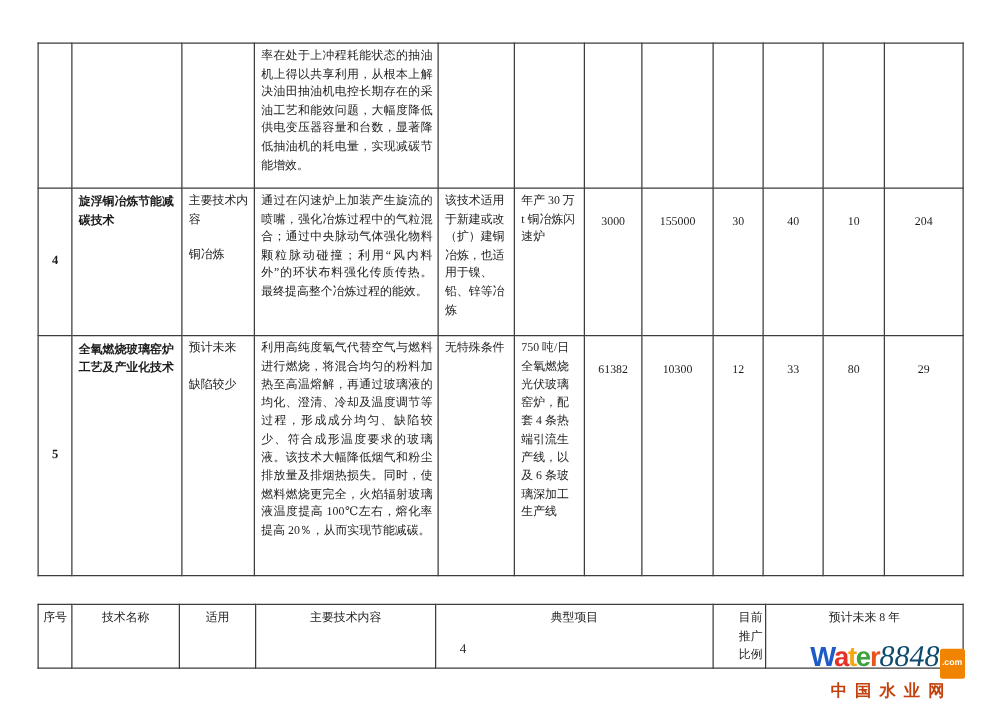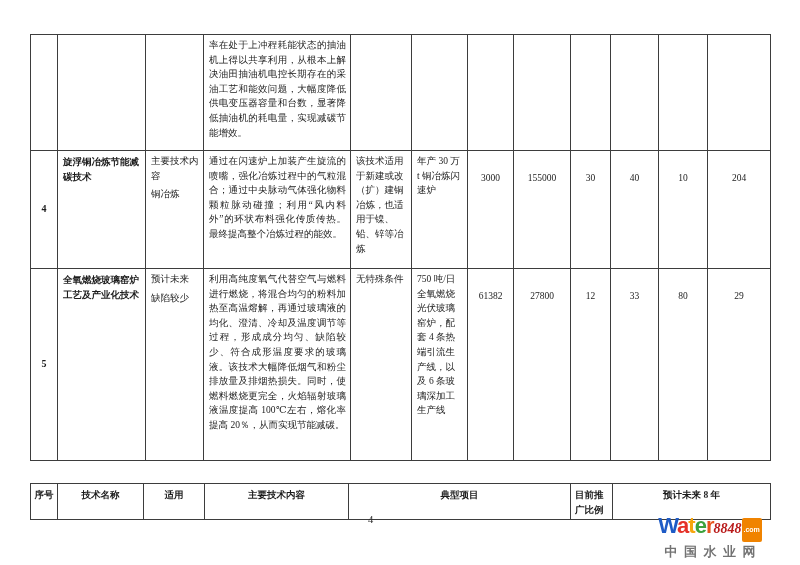--- a/index.html
+++ b/index.html
@@ -22,63 +22,63 @@
     overflow:hidden;
   }
   .main-table { position:absolute; left:30px; top:34px; width:741px; }
   .r-cont { height:116px; }
   .r4 { height:118px; }
   .r5 { height:192px; }
   .c-seq   { vertical-align:middle; text-align:center; font-weight:bold; font-size:10px; padding:0; }
   .c-name  { padding-top:4px;font-weight:bold; }
   .c-content { text-align:justify; }
   .c-num   { text-align:center; padding:20px 1px 0 1px; }
-  .industry-line2 { margin-top:4px; }
+  .industry-line2 { margin-top:14px; }
   .footer-table { position:absolute; left:30px; top:483px; width:741px; }
   .footer-table td {
     height:33px;
-    font-weight:bold;
+    font-weight:normal;
     text-align:center;
     vertical-align:top;
     padding:4px 2px 2px 2px;
     margin-top:24px;
   }
-  .footer-table td.h-ratio { text-align:left; padding-left:4px; }
+  .footer-table td.h-ratio { text-align:left; padding-left:20px; }
   .page-number {
     position:absolute; left:0; top:514px; width:741px;
     text-align:center; font-size:10.5px; color:#2a2a2a;
   }
   .logo {
     position:absolute; right:4px; top:514px; width:172px;
     text-align:center;
     font-family:"Liberation Sans","DejaVu Sans",sans-serif;
   }
   .logo-line1 { white-space:nowrap; line-height:24px; }
   .logo-word span { font-weight:bold; font-size:22px; letter-spacing:-1px; }
   .lw0 { color:#1e5bc6; }
   .lw1 { color:#e53228; }
   .lw2 { color:#f7a60e; }
   .lw3 { color:#3da23d; }
   .lw4 { color:#e8541e; }
   .logo-num {
     font-family:"Liberation Serif","DejaVu Serif",serif;
-    font-style:italic; font-weight:bold;
-    font-size:14px; color:#b91c1c;
+    font-style:italic; font-weight:normal;
+    font-size:24px; color:#0c4a6e;
   }
   .logo-com {
     display:inline-block;
     background:#f08300; color:#ffffff;
     font-size:7px; font-weight:bold;
     padding:0 2px; border-radius:2px;
     vertical-align:baseline; position:relative; top:-1px;
   }
   .logo-sub {
     margin-top:0px;
     font-size:13px; font-weight:bold;
-    color:#737373;
+    color:#c2410c;
     letter-spacing:6.5px;
     text-indent:6.5px;
     white-space:nowrap;
   }
 </style>
 </head>
 <body>
 
 <table class="main-table">
   <colgroup>
@@ -131,21 +131,21 @@
     <td class="c-seq">5</td>
     <td class="c-name">全氧燃烧玻璃窑炉工艺及产业化技术</td>
     <td>
       <div>预计未来</div>
       <div class="industry-line2">缺陷较少</div>
     </td>
     <td class="c-content">利用高纯度氧气代替空气与燃料进行燃烧，将混合均匀的粉料加热至高温熔解，再通过玻璃液的均化、澄清、冷却及温度调节等过程，形成成分均匀、缺陷较少、符合成形温度要求的玻璃液。该技术大幅降低烟气和粉尘排放量及排烟热损失。同时，使燃料燃烧更完全，火焰辐射玻璃液温度提高 100℃左右，熔化率提高 20％，从而实现节能减碳。</td>
     <td>无特殊条件</td>
     <td>750 吨/日全氧燃烧光伏玻璃窑炉，配套 4 条热端引流生产线，以及 6 条玻璃深加工生产线</td>
     <td class="c-num">61382</td>
-    <td class="c-num">27800</td>
+    <td class="c-num">10300</td>
     <td class="c-num">12</td>
     <td class="c-num">33</td>
     <td class="c-num">80</td>
     <td class="c-num">29</td>
   </tr>
 </tbody>
   </table>
 
 <table class="footer-table">
   <colgroup>

